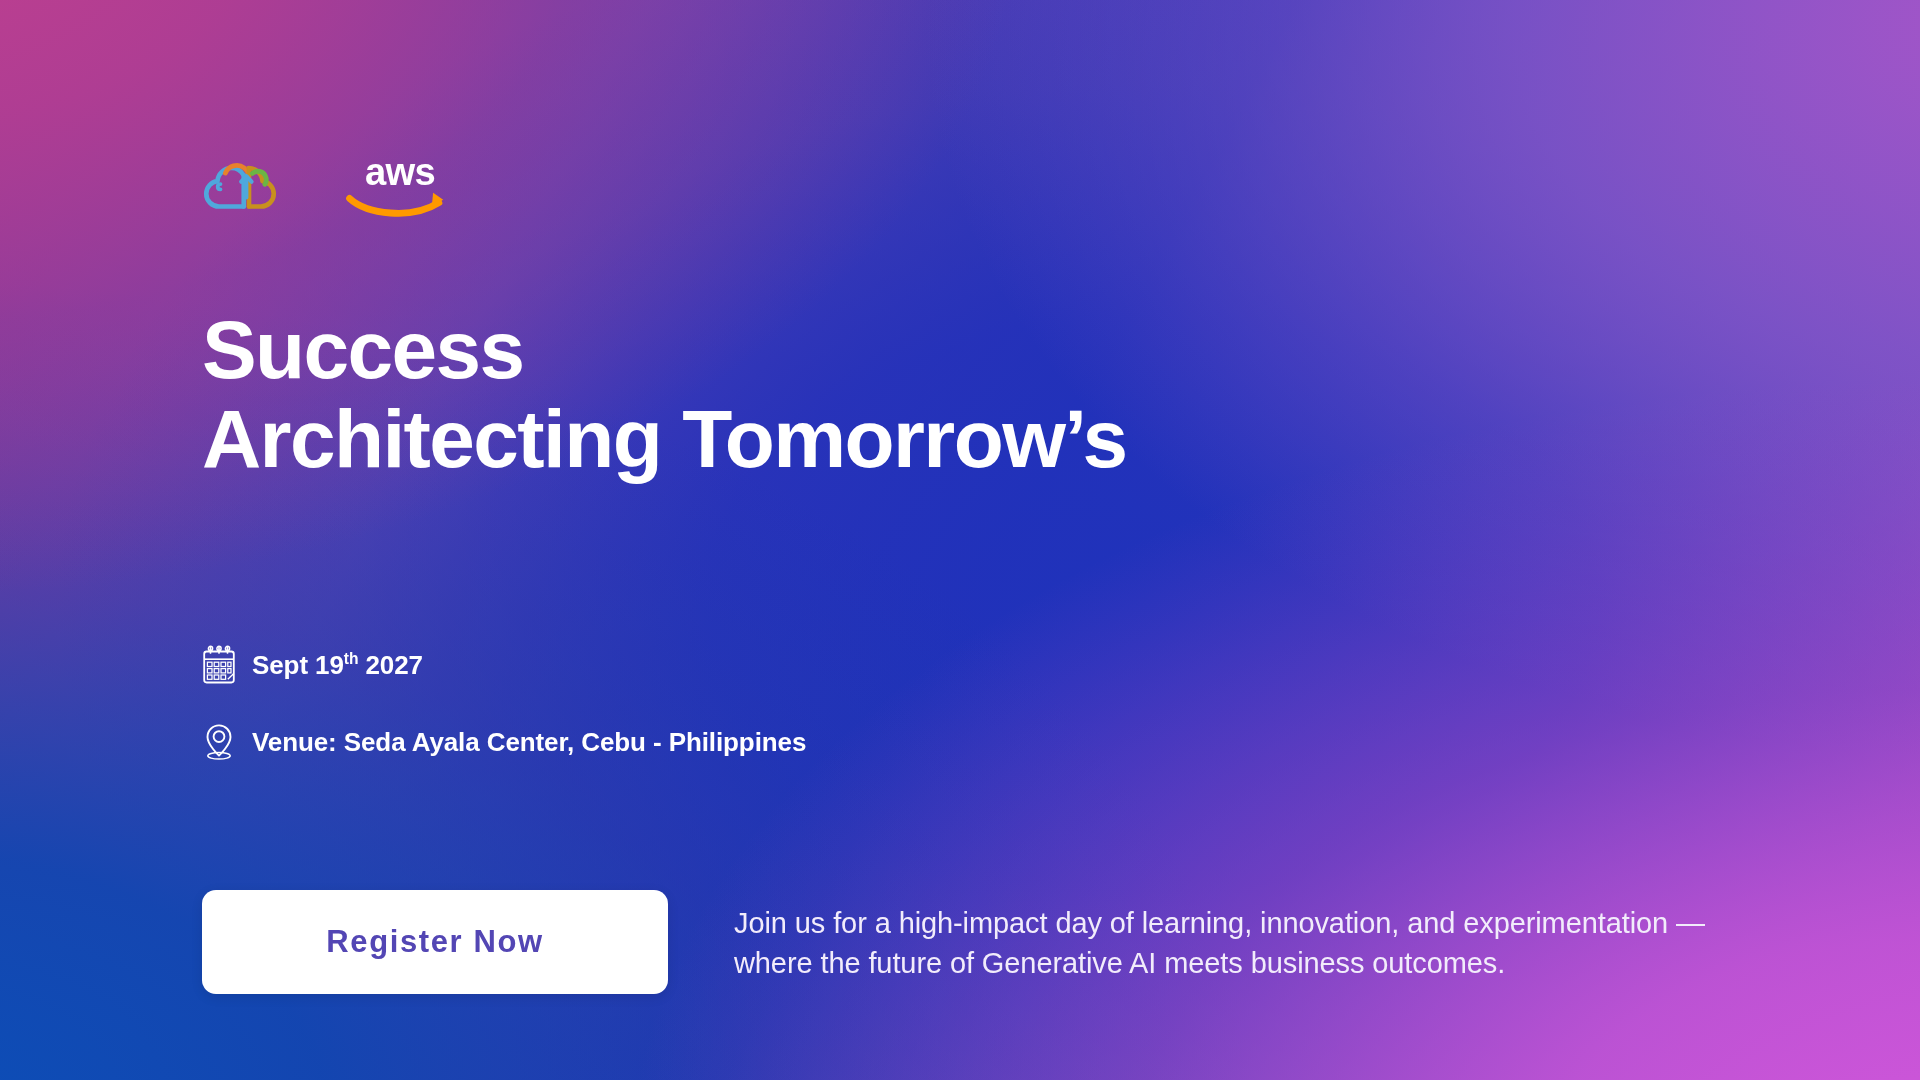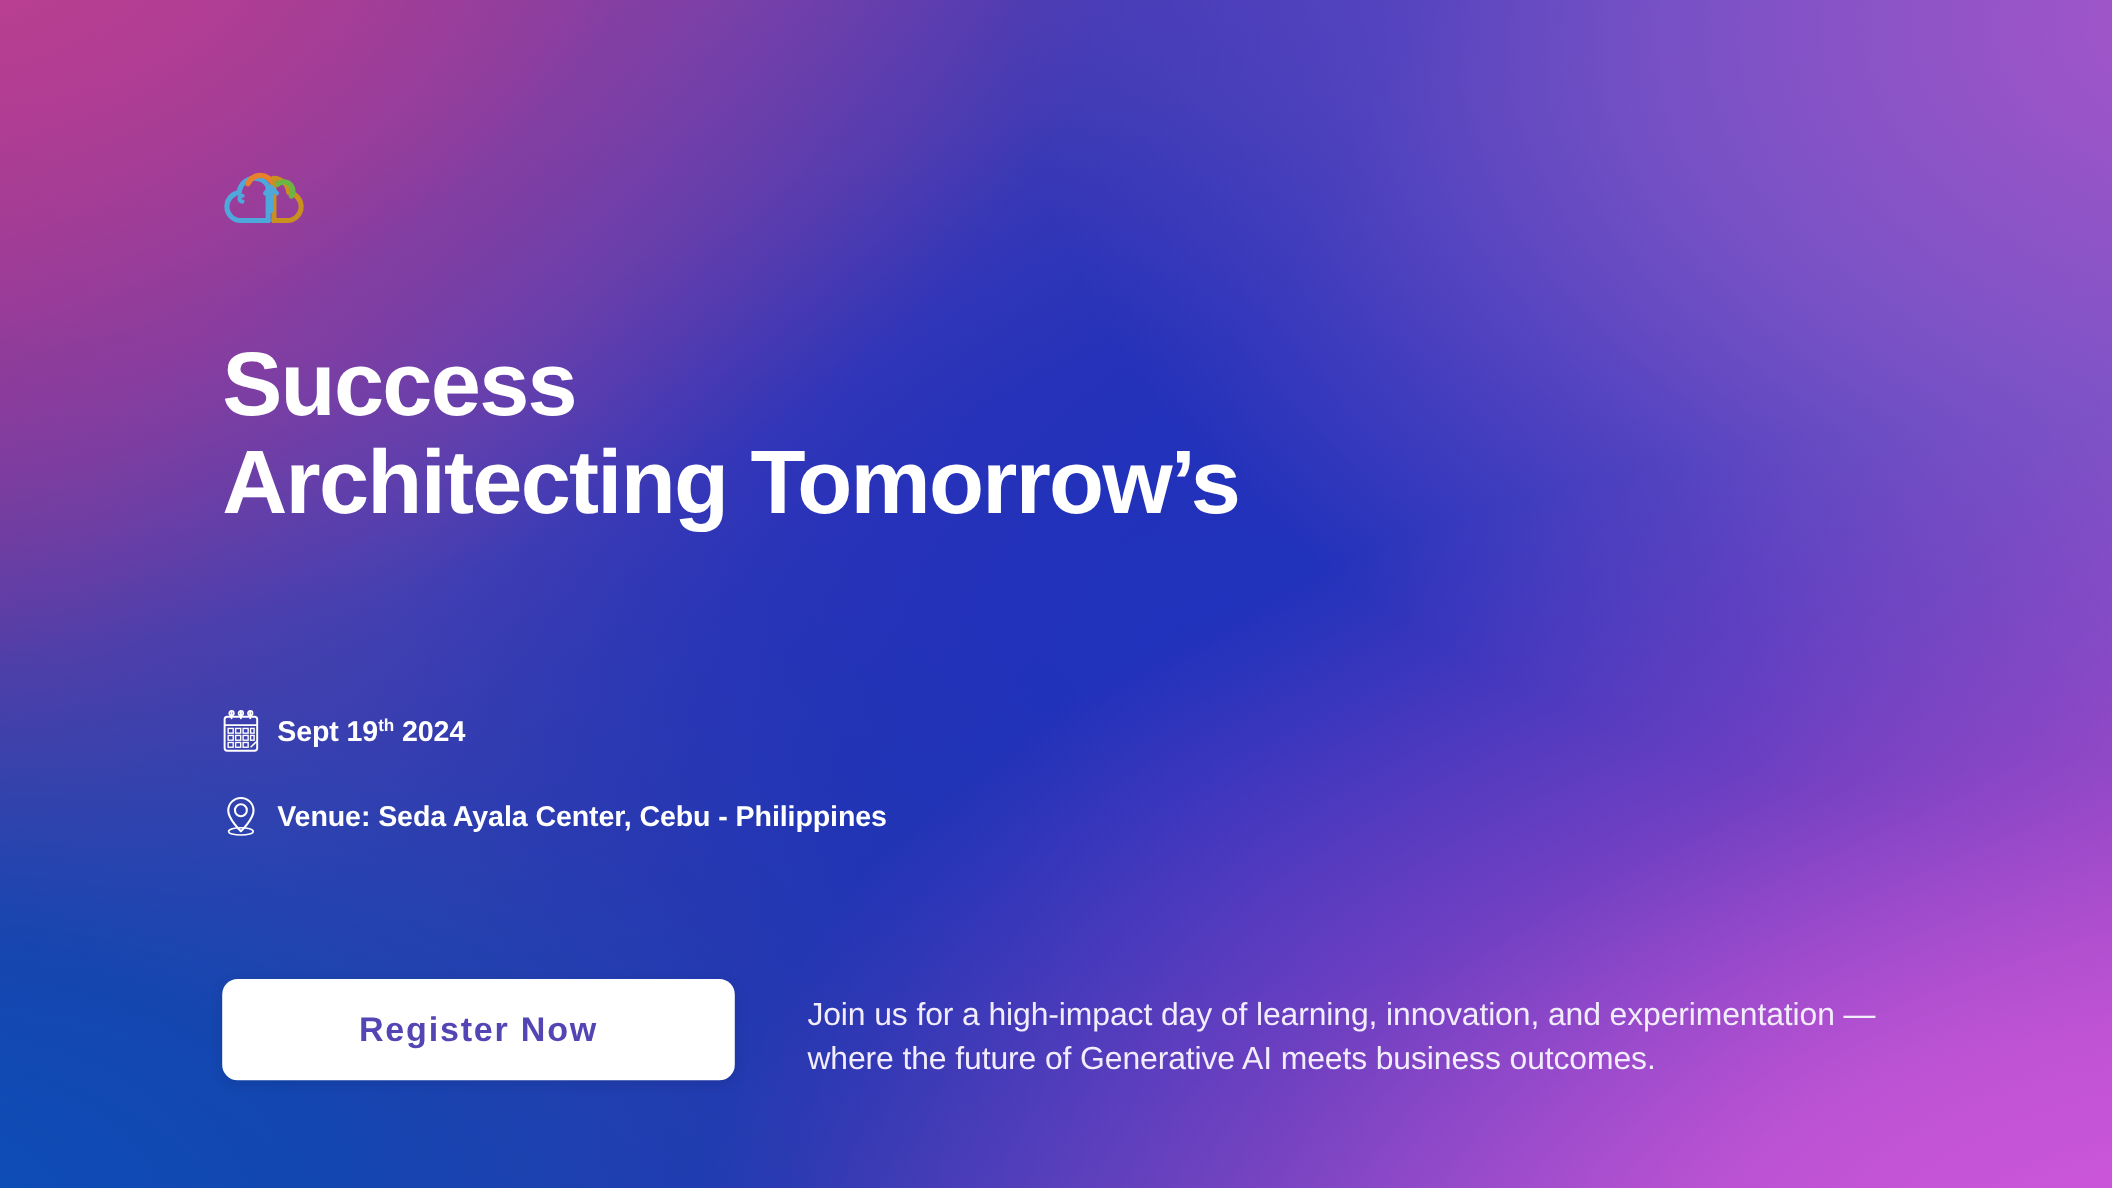--- a/index.html
+++ b/index.html
@@ -59,21 +59,21 @@
   .meta-text {
     color:#ffffff; font-size:26px; font-weight:700; letter-spacing:-0.1px;
     font-family:"Liberation Sans", sans-serif;
   }
   .meta-text sup { font-size:0.60em; vertical-align:super; font-weight:700;text-align:center; }
   #meta-block { top:645px; }
 
   
   .cta-row { position:absolute; left:0; top:890px; display:flex; align-items:flex-start; gap:66px; }
   .register-btn {
-    width:466px; height:92px; border:none; border-radius:14px;
+    width:466px; height:104px; border:none; border-radius:14px;
     background:#ffffff; color:#5346b4;
     font-size:31px; font-weight:800; letter-spacing:1.6px;
     font-family:"Liberation Sans", sans-serif;
     cursor:pointer; display:flex; align-items:center; justify-content:center;
     box-shadow:0 3px 12px rgba(0,0,0,0.10);
   }
   .blurb {
     width:1040px; color:#f2ecfb;
     font-size:29px; font-weight:400; line-height:1.37; letter-spacing:-0.1px;
     padding-top:14px;
@@ -103,20 +103,29 @@
             <path d="M62 22 V70" stroke="#C8901E" stroke-width="6.2" stroke-linecap="round"></path>
 
             <path d="M66.5 26 C72 21 81 22.5 84 29.5 C85.6 33.2 85.2 37.2 83.2 40.3" stroke="#6CB544" stroke-width="6.4" stroke-linecap="round"></path>
 
             <path d="M58.5 58 V30" stroke="#4FA8DC" stroke-width="5.4" stroke-linecap="round"></path>
             <path d="M51.5 37 L58.5 29.5 L65.5 37" stroke="#4FA8DC" stroke-width="5.4" stroke-linecap="round" stroke-linejoin="round"></path>
           </svg>
         </span>
       </div>
 
+      <span class="aws-logo-wrap">
+        <svg class="aws-logo" viewBox="0 0 160 100" fill="none" xmlns="http://www.w3.org/2000/svg" aria-hidden="true">
+
+          <text x="80" y="52" text-anchor="middle" fill="#ffffff" font-family="Liberation Sans, sans-serif" font-size="53" font-weight="700" letter-spacing="-1">aws</text>
+
+          <path d="M10 70 C34 92 96 100 134 76" stroke="#FF9900" stroke-width="9.5" stroke-linecap="round" fill="none"></path>
+          <path d="M126 62 L140 72 L124 82 Z" fill="#FF9900"></path>
+        </svg>
+      </span>
     </div>
 
     <h1 class="headline">
       <span class="hl">Success</span>
       <span class="hl">Architecting Tomorrow’s</span>
     </h1>
 
     <div class="meta" id="meta-block">
 
       <div class="meta-row">
@@ -141,21 +150,21 @@
             <rect x="12.2" y="23.6" width="4.6" height="4.3" stroke="#ffffff" stroke-width="1.25"></rect>
             <rect x="19.0" y="23.6" width="4.6" height="4.3" stroke="#ffffff" stroke-width="1.25"></rect>
             <rect x="25.8" y="23.6" width="3.2" height="4.3" stroke="#ffffff" stroke-width="1.25"></rect>
             <rect x="5.4" y="30.0" width="4.6" height="4.3" stroke="#ffffff" stroke-width="1.25"></rect>
             <rect x="12.2" y="30.0" width="4.6" height="4.3" stroke="#ffffff" stroke-width="1.25"></rect>
             <rect x="19.0" y="30.0" width="4.6" height="4.3" stroke="#ffffff" stroke-width="1.25"></rect>
 
             <path d="M25.8 34.3 L31.8 28.6" stroke="#ffffff" stroke-width="1.4"></path>
           </svg>
         </span>
-        <span class="meta-text"><span>Sept 19</span><sup>th</sup><span> 2024</span></span>
+        <span class="meta-text"><span>Sept 19</span><sup>th</sup><span> 2027</span></span>
       </div>
 
       <div class="meta-row">
         <span>
           <svg class="meta-icon" viewBox="0 0 34 40" fill="none" xmlns="http://www.w3.org/2000/svg" aria-hidden="true">
             <path d="M17 3.4 C10.6 3.4 5.5 8.5 5.5 14.9 C5.5 22.8 17 33.6 17 33.6 C17 33.6 28.5 22.8 28.5 14.9 C28.5 8.5 23.4 3.4 17 3.4 Z" stroke="#ffffff" stroke-width="1.9" stroke-linejoin="round"></path>
             <circle cx="17" cy="14.6" r="5.4" stroke="#ffffff" stroke-width="1.9"></circle>
             <ellipse cx="17" cy="33.8" rx="11.2" ry="3.3" stroke="#ffffff" stroke-width="1.5"></ellipse>
           </svg>
         </span>

